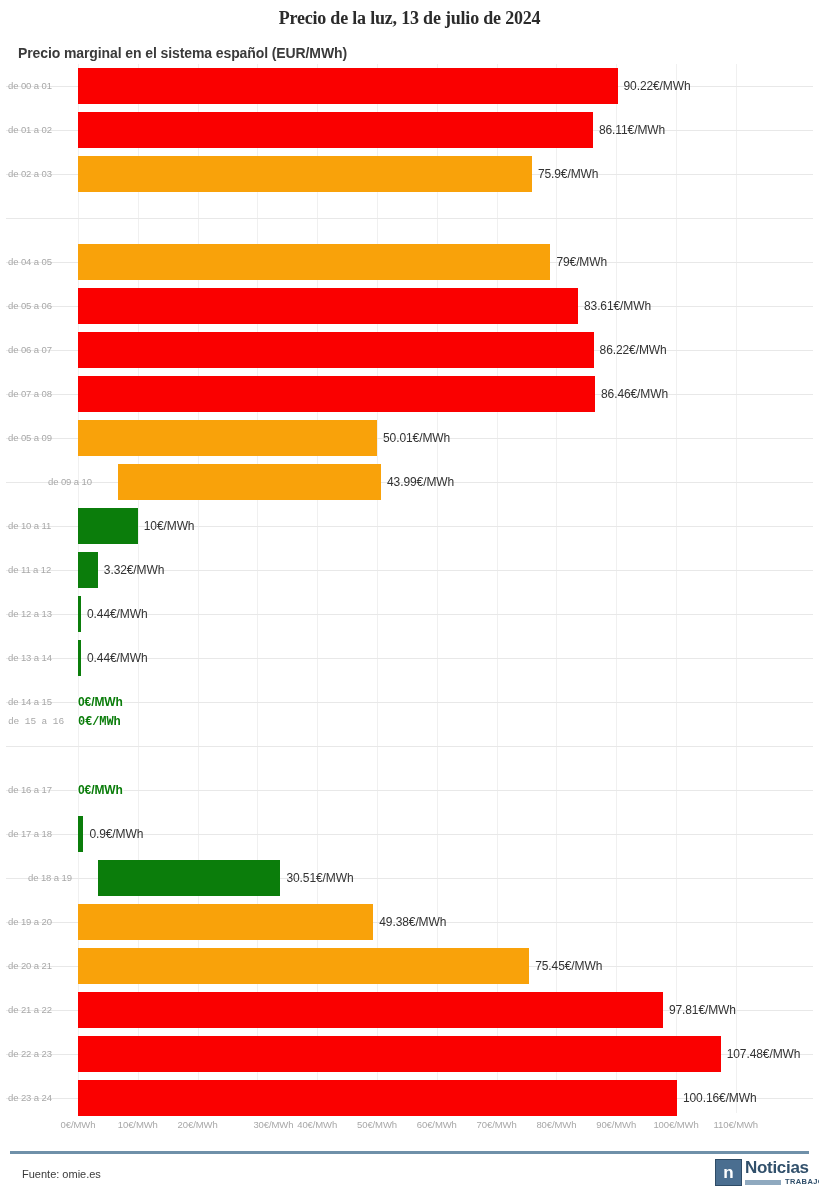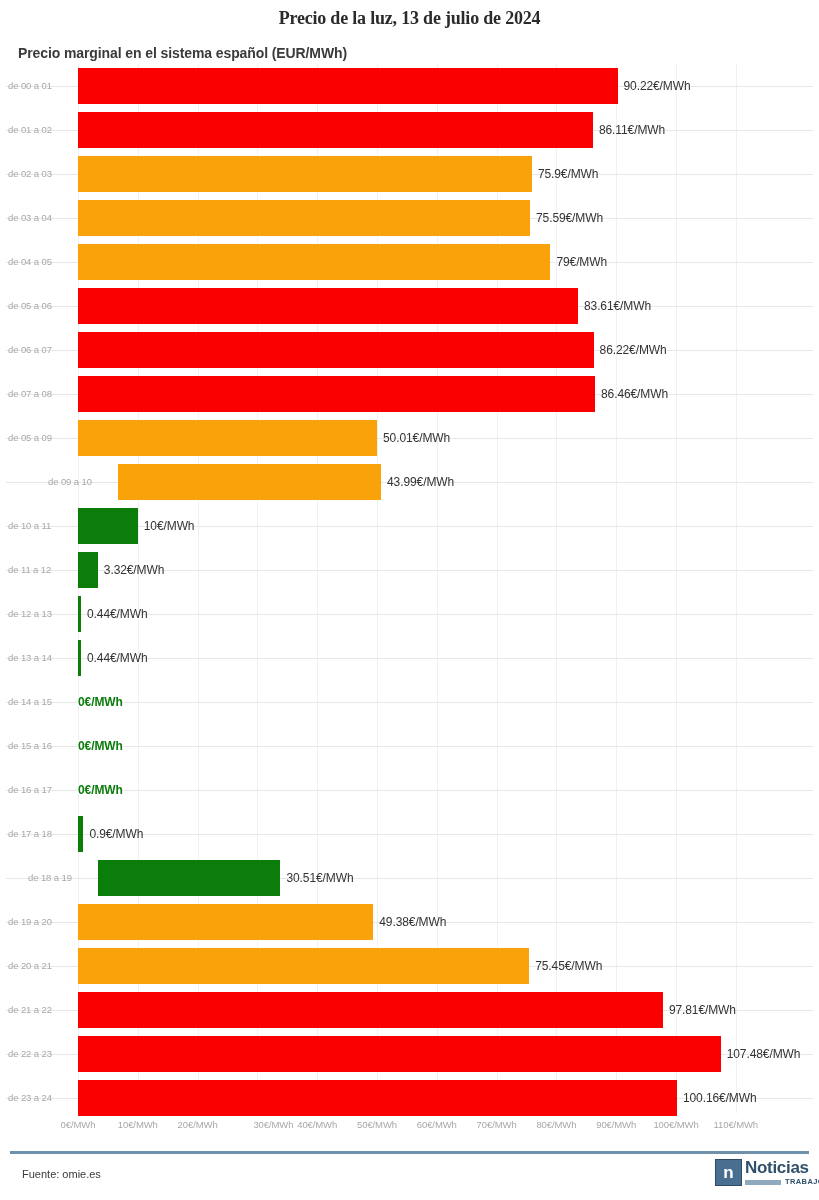--- a/index.html
+++ b/index.html
@@ -269,25 +269,20 @@
         <div class="row" style="top: 44px;">
           <div class="cat-label">de 01 a 02</div>
           <div class="bar red" style="width: 514.938px;"></div>
           <div class="val-label" style="left: 598.938px;">86.11€/MWh</div>
         </div>
         <div class="row" style="top: 88px;">
           <div class="cat-label">de 02 a 03</div>
           <div class="bar orange" style="width: 453.882px;"></div>
           <div class="val-label" style="left: 537.882px;">75.9€/MWh</div>
         </div>
-        <div class="row" style="top: 132px;">
-          <div class="cat-label">de 03 a 04</div>
-          <div class="bar orange" style="width: 452.028px;"></div>
-          <div class="val-label" style="left: 536.028px;">75.59€/MWh</div>
-        </div>
         <div class="row" style="top: 176px;">
           <div class="cat-label">de 04 a 05</div>
           <div class="bar orange" style="width: 472.42px;"></div>
           <div class="val-label" style="left: 556.42px;">79€/MWh</div>
         </div>
         <div class="row" style="top: 220px;">
           <div class="cat-label">de 05 a 06</div>
           <div class="bar red" style="width: 499.988px;"></div>
           <div class="val-label" style="left: 583.988px;">83.61€/MWh</div>
         </div>
@@ -328,21 +323,21 @@
         </div>
         <div class="row" style="top: 572px;">
           <div class="cat-label">de 13 a 14</div>
           <div class="bar green" style="width: 3px;"></div>
           <div class="val-label" style="left: 87px;">0.44€/MWh</div>
         </div>
         <div class="row" style="top: 616px;">
           <div class="cat-label">de 14 a 15</div>
           <div class="val-label zero" style="left: 78px;">0€/MWh</div>
         </div>
-        <div class="row" style="top: 660px;">
+        <div class="row" style="top: 636px; font-family: Liberation Mono, monospace;">
           <div class="cat-label">de 15 a 16</div>
           <div class="val-label zero" style="left: 78px;">0€/MWh</div>
         </div>
         <div class="row" style="top: 704px;">
           <div class="cat-label">de 16 a 17</div>
           <div class="val-label zero" style="left: 78px;">0€/MWh</div>
         </div>
         <div class="row" style="top: 748px;">
           <div class="cat-label">de 17 a 18</div>
           <div class="bar green" style="width: 5.382px;"></div>

